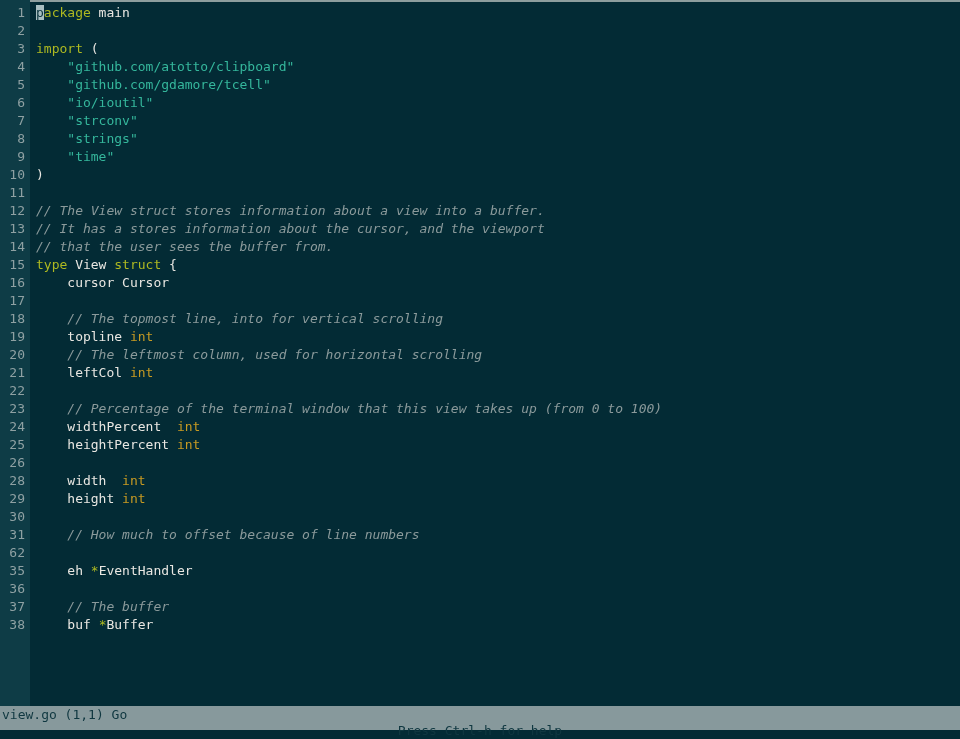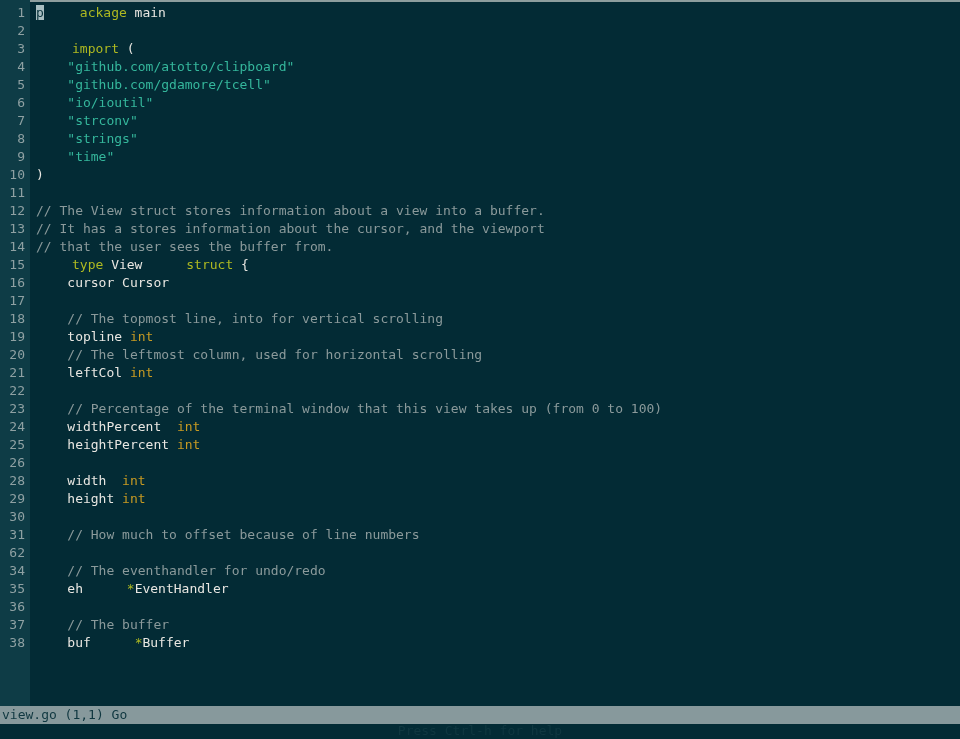--- a/index.html
+++ b/index.html
@@ -26,27 +26,27 @@
     display:flex;height:18px;line-height:18px;white-space:pre;
   }
   .ln{
     display:inline-block;width:25px;text-align:right;
     color:var(--lineNum);flex:0 0 auto;
   }
   .code{
     padding-left:11px;flex:1 1 auto;white-space:pre;
   }
   .s-txt{color:var(--text);margin-top:36px;}
-  .s-kw{color:var(--kw);padding-left:36px;}
+  .s-kw{color:var(--kw);}
   .s-str{color:var(--str);}
   .s-typ{color:var(--typ);}
-  .s-com{color:var(--com);}
+  .s-com{color:var(--com);font-style:italic;}
   .s-cur{background:var(--cursorBg);color:var(--cursorFg);}
   .statusbar{
-    position:absolute;top:706px;left:0;right:0;height:18px;line-height:18px;
+    position:absolute;top:706px;left:0;right:0;height:24px;line-height:18px;
     background:var(--statusBg);color:var(--statusFg);
   }
   .status-left{position:absolute;left:2px;top:0;}
   .status-help{position:absolute;left:50%;top:16px;transform:translateX(-50%);}
 </style>
 </head>
 <body>
 
 <div class="screen">
   <div class="top-edge"></div>
@@ -76,21 +76,20 @@
       <div class="line"><span class="ln">22</span><span class="code"></span></div>
       <div class="line"><span class="ln">23</span><span class="code"><span class="s-txt">    </span><span class="s-com">// Percentage of the terminal window that this view takes up (from 0 to 100)</span></span></div>
       <div class="line"><span class="ln">24</span><span class="code"><span class="s-txt">    widthPercent  </span><span class="s-typ">int</span></span></div>
       <div class="line"><span class="ln">25</span><span class="code"><span class="s-txt">    heightPercent </span><span class="s-typ">int</span></span></div>
       <div class="line"><span class="ln">26</span><span class="code"></span></div>
       <div class="line"><span class="ln">28</span><span class="code"><span class="s-txt">    width  </span><span class="s-typ">int</span></span></div>
       <div class="line"><span class="ln">29</span><span class="code"><span class="s-txt">    height </span><span class="s-typ">int</span></span></div>
       <div class="line"><span class="ln">30</span><span class="code"></span></div>
       <div class="line"><span class="ln">31</span><span class="code"><span class="s-txt">    </span><span class="s-com">// How much to offset because of line numbers</span></span></div>
       <div class="line"><span class="ln">62</span><span class="code"></span></div>
-      <div class="line"><span class="ln">34</span><span class="code"><span class="s-txt">    </span><span class="s-com">// The eventhandler for undo/redo</span></span></div>
       <div class="line"><span class="ln">35</span><span class="code"><span class="s-txt">    eh </span><span class="s-kw">*</span><span class="s-txt">EventHandler</span></span></div>
       <div class="line"><span class="ln">36</span><span class="code"></span></div>
       <div class="line"><span class="ln">37</span><span class="code"><span class="s-txt">    </span><span class="s-com">// The buffer</span></span></div>
       <div class="line"><span class="ln">38</span><span class="code"><span class="s-txt">    buf </span><span class="s-kw">*</span><span class="s-txt">Buffer</span></span></div>
     </div>
   <div class="statusbar">
     <span class="status-left">view.go (1,1) Go</span>
     <span class="status-help">Press Ctrl-h for help</span>
   </div>
 </div>

